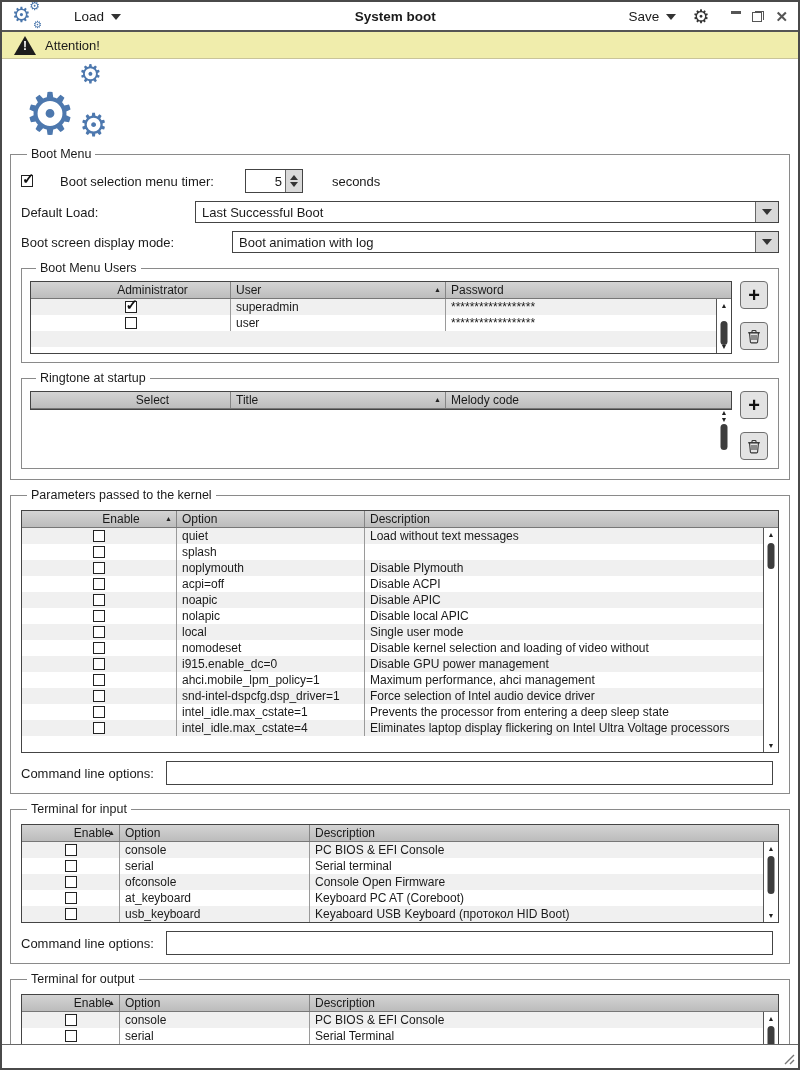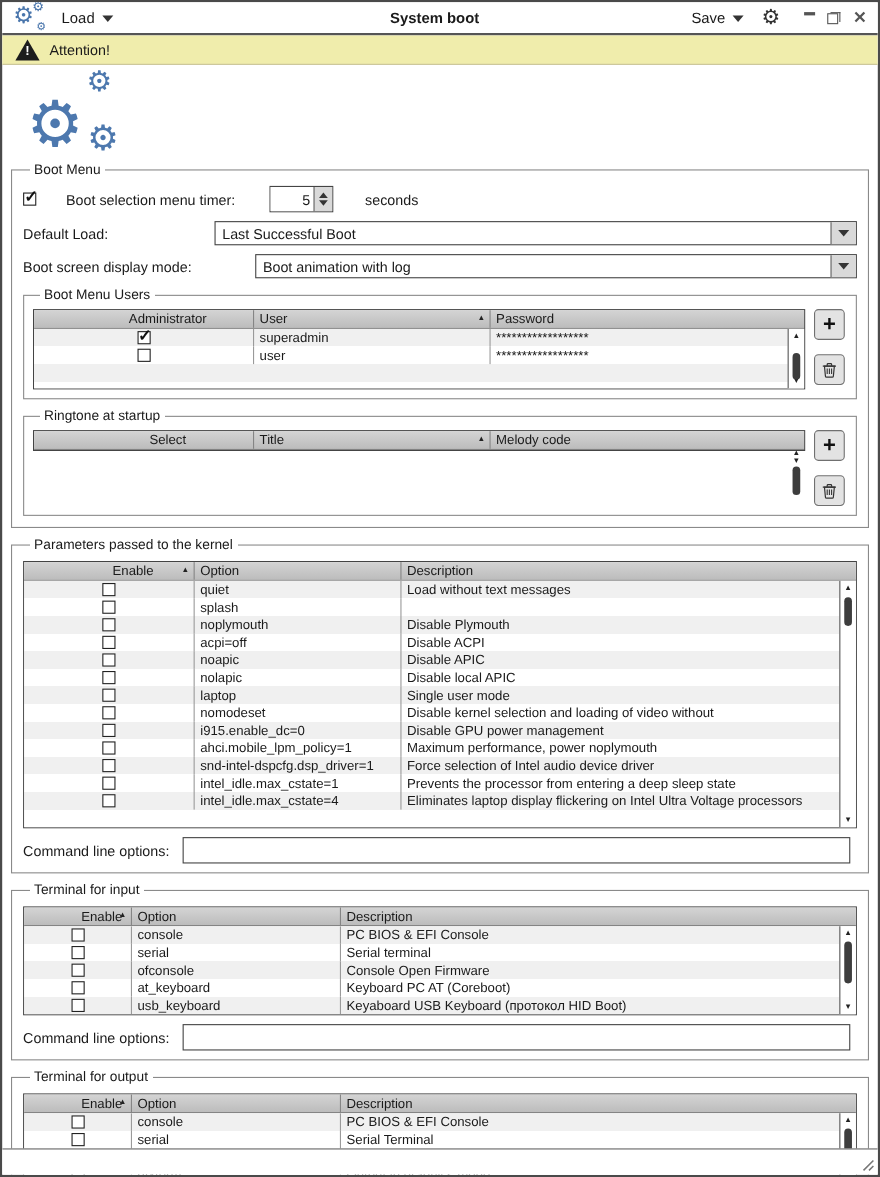--- a/index.html
+++ b/index.html
@@ -10,21 +10,21 @@
     border:2px solid #4a4a4a;
     overflow:hidden; position:relative;
   }
 
   
   .titlebar { height:30px; display:flex; align-items:center; padding:0 10px; border-bottom:2px solid #555; position:relative; background:#fff; }
   .app-icon { position:relative; width:30px; height:26px; color:#4a76ac; }
   .app-icon .g1 { font-size:21px; position:absolute; left:0; top:1px; line-height:1; }
   .app-icon .g2 { font-size:12px; position:absolute; right:2px; top:-3px; line-height:1; }
   .app-icon .g3 { font-size:10px; position:absolute; right:0; bottom:-1px; line-height:1; }
-  .menu-item { display:flex; align-items:center; gap:7px; margin-left:14px; font-size:13.5px; cursor:default; }
+  .menu-item { display:flex; align-items:center; gap:7px; margin-left:32px; font-size:13.5px; cursor:default; }
   .caret { width:0; height:0; border-left:5px solid transparent; border-right:5px solid transparent; border-top:6px solid #333; margin-top:2px; }
   .win-title { position:absolute; left:50%; transform:translateX(-56%); font-weight:bold; font-size:13.5px; }
   .tb-right { margin-left:auto; display:flex; align-items:center; gap:16px; }
   .gear-btn { font-size:19px; color:#333; line-height:1; }
   .winctl { display:flex; align-items:center; gap:11px; margin-left:6px; }
   .btn-min { width:10px; height:3px; background:#555; margin-bottom:8px; }
   .btn-max { width:12px; height:11px; position:relative; }
   .btn-max::before { content:""; position:absolute; left:0; bottom:0; width:8px; height:8px; border:1.5px solid #555; background:#fff; }
   .btn-max::after { content:""; position:absolute; right:0; top:0; width:8px; height:8px; border-top:1.5px solid #555; border-right:1.5px solid #555; }
   .btn-close { font-size:15px; color:#555; line-height:1; font-weight:bold; }
@@ -348,21 +348,21 @@
           <span class="tc c1 center">
             <span class="cb"></span>
           </span>
           <span class="tc c2">nolapic</span>
           <span class="tc c3">Disable local APIC</span>
         </div>
         <div class="trow">
           <span class="tc c1 center">
             <span class="cb"></span>
           </span>
-          <span class="tc c2">laptop</span>
+          <span class="tc c2">local</span>
           <span class="tc c3">Single user mode</span>
         </div>
         <div class="trow">
           <span class="tc c1 center">
             <span class="cb"></span>
           </span>
           <span class="tc c2">nomodeset</span>
           <span class="tc c3">Disable kernel selection and loading of video without</span>
         </div>
         <div class="trow">
@@ -370,21 +370,21 @@
             <span class="cb"></span>
           </span>
           <span class="tc c2">i915.enable_dc=0</span>
           <span class="tc c3">Disable GPU power management</span>
         </div>
         <div class="trow">
           <span class="tc c1 center">
             <span class="cb"></span>
           </span>
           <span class="tc c2">ahci.mobile_lpm_policy=1</span>
-          <span class="tc c3">Maximum performance, power noplymouth</span>
+          <span class="tc c3">Maximum performance, ahci management</span>
         </div>
         <div class="trow">
           <span class="tc c1 center">
             <span class="cb"></span>
           </span>
           <span class="tc c2">snd-intel-dspcfg.dsp_driver=1</span>
           <span class="tc c3">Force selection of Intel audio device driver</span>
         </div>
         <div class="trow">
           <span class="tc c1 center">

